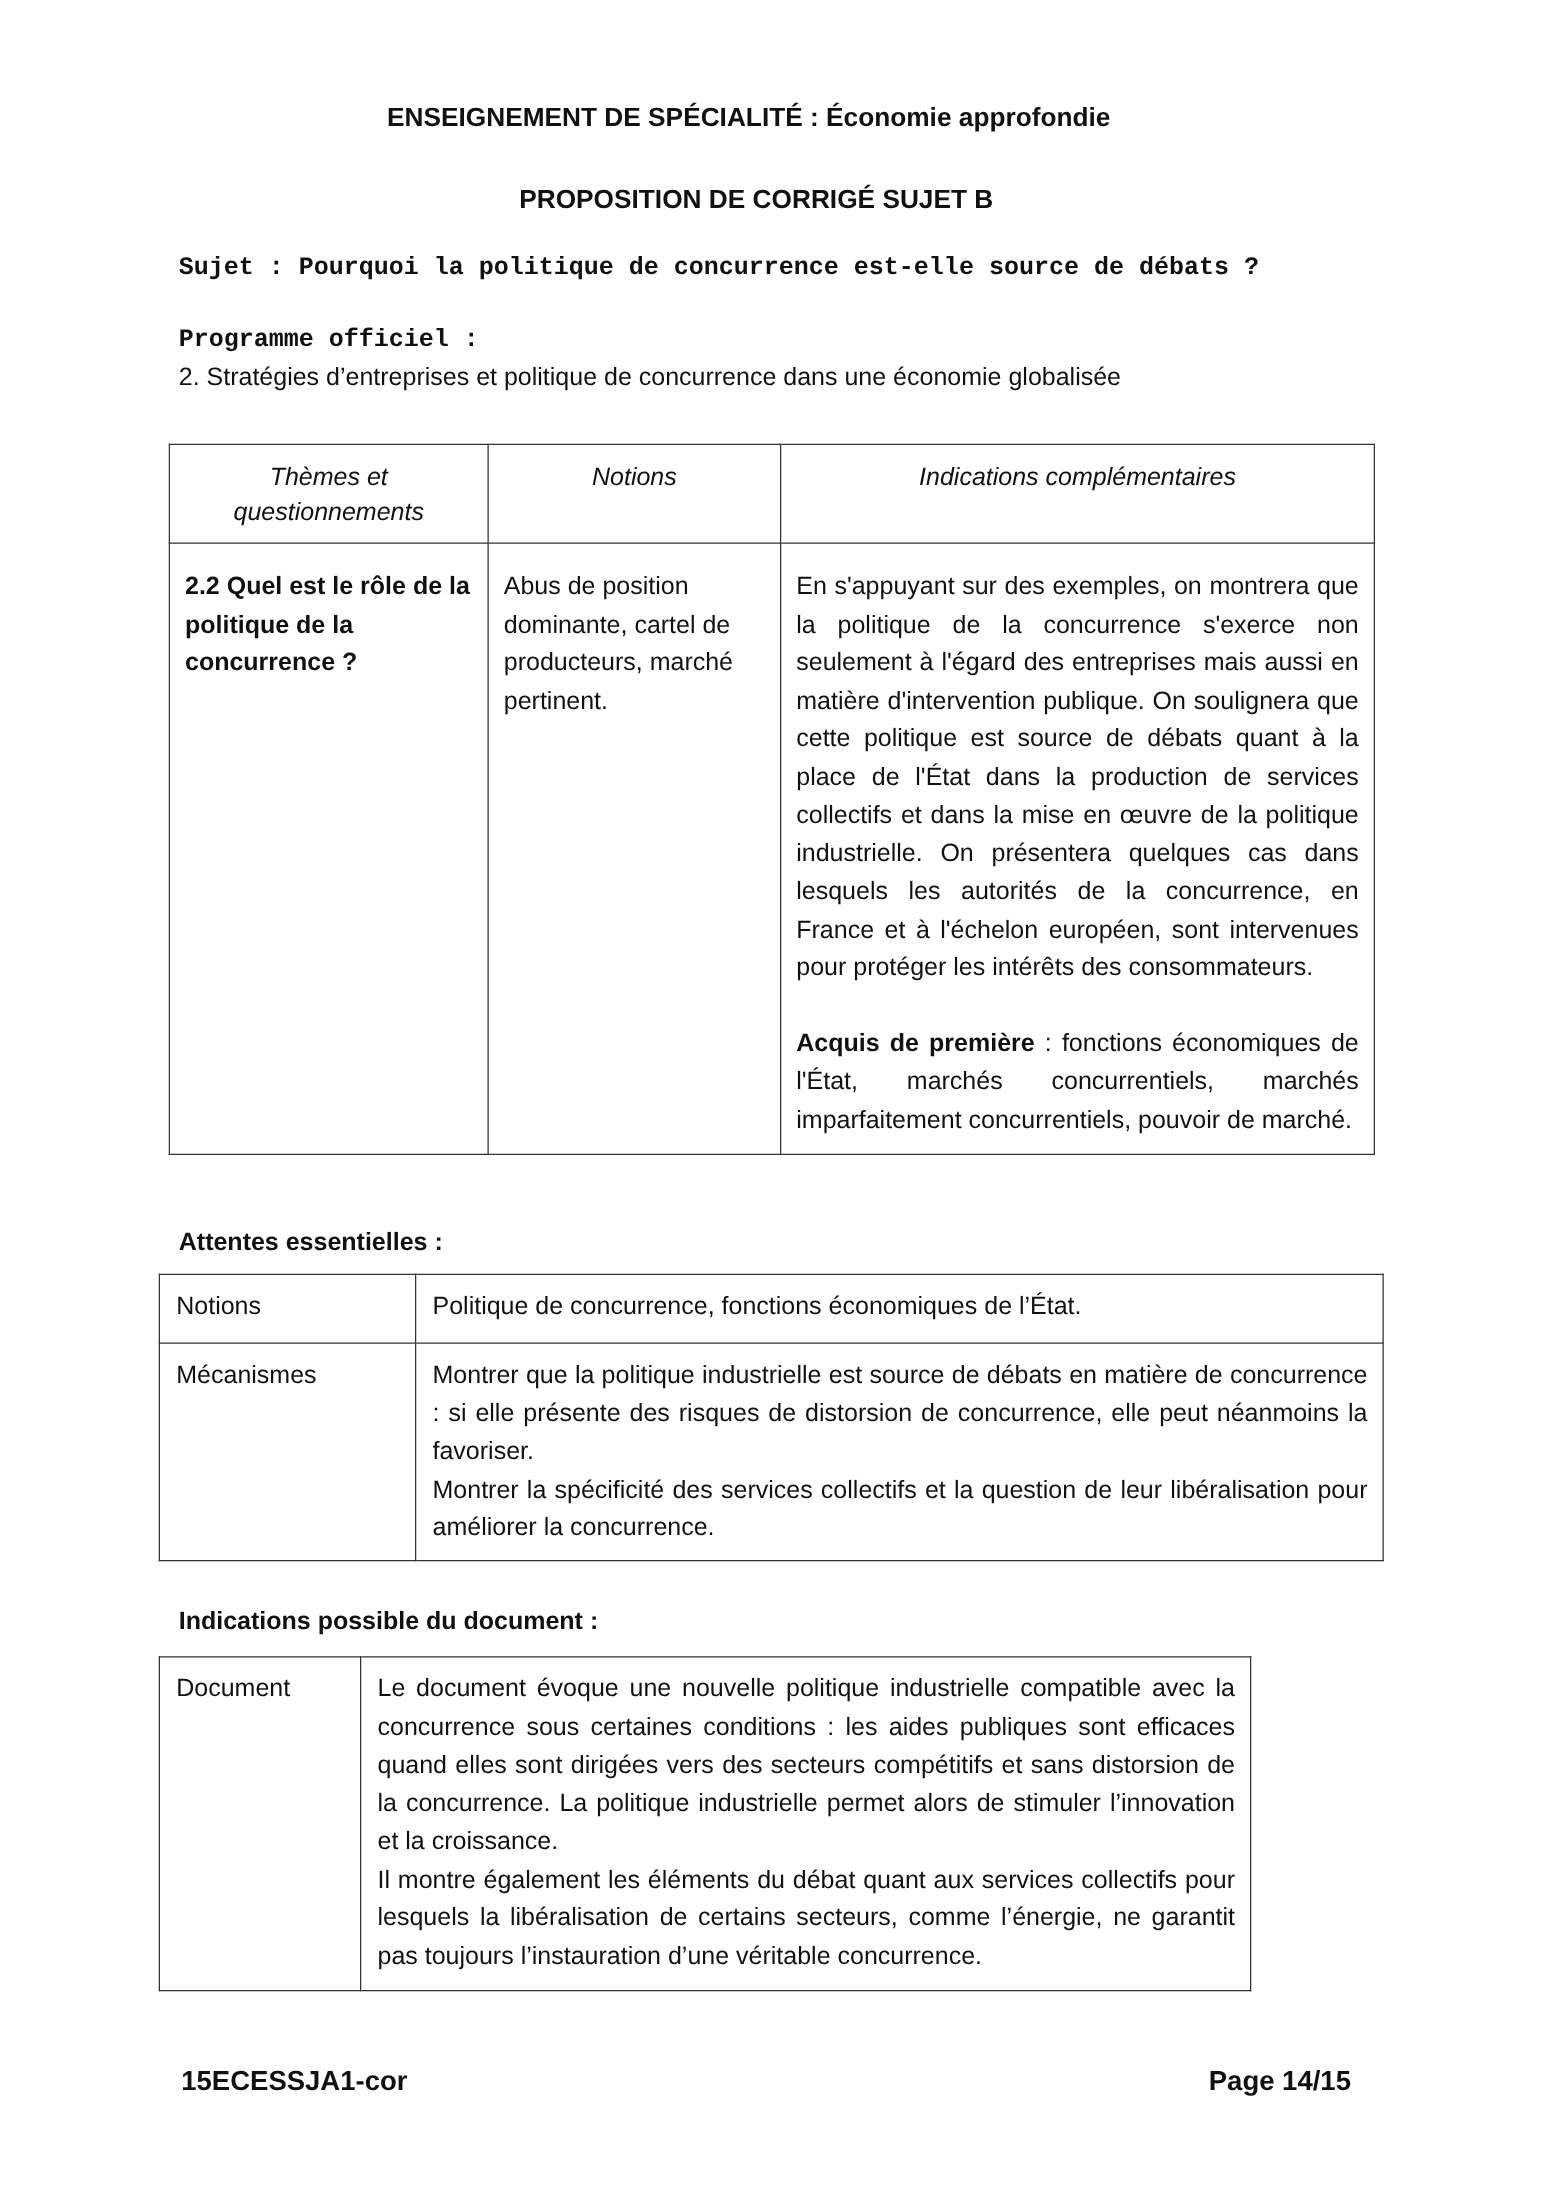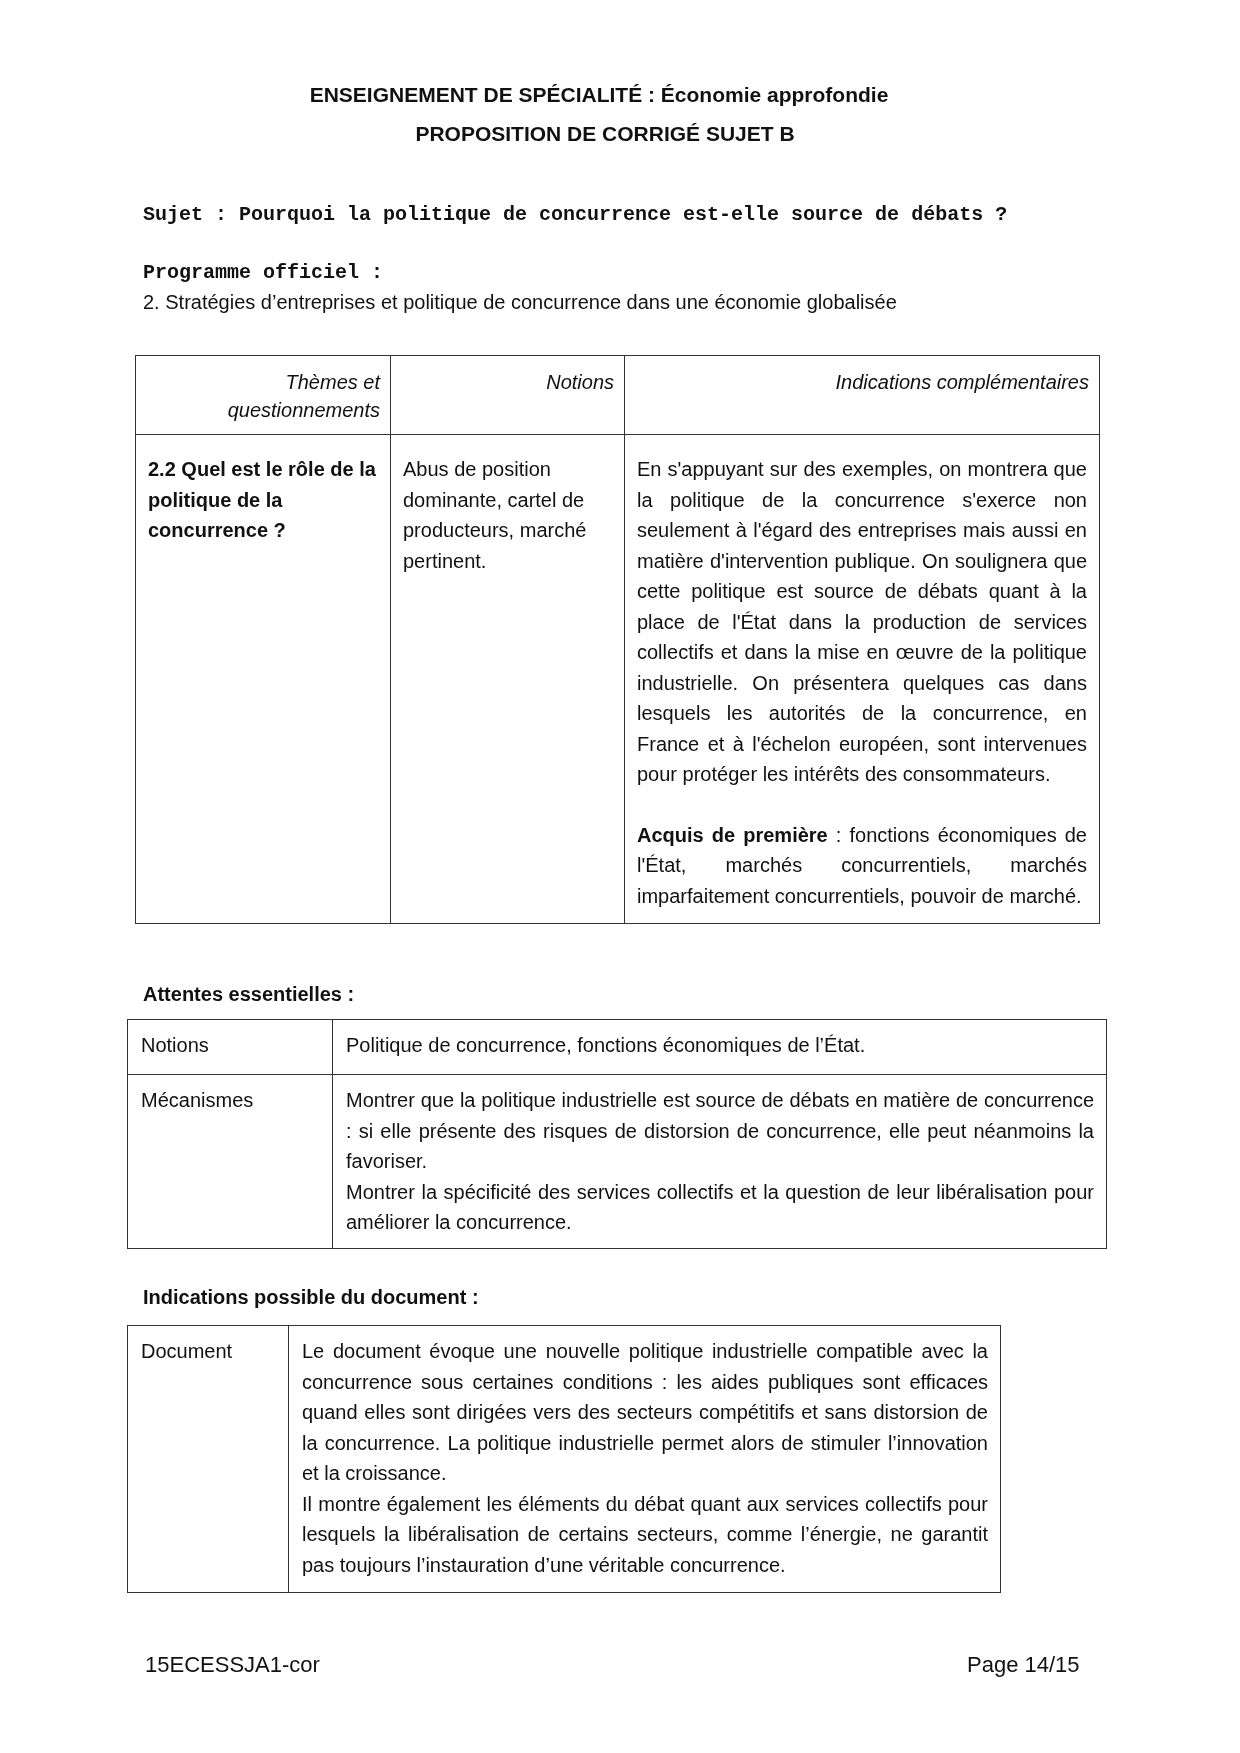--- a/index.html
+++ b/index.html
@@ -3,35 +3,35 @@
   <meta charset="utf-8">
   <style>
     html, body { margin: 0; padding: 0; background: #ffffff; }
     body {
       width: 1240px; height: 1753px; position: relative; overflow: hidden;
       font-family: "Liberation Sans", sans-serif; color: #111111;
     }
     .abs { position: absolute; white-space: nowrap; }
     .title { font-weight: bold; font-size: 21px; line-height: 24px; left: 0; width: 1168px; text-align: center; }
     #title1 { top: 83px; padding-left: 30px; box-sizing: border-box; }
-    #title2 { top: 122px; padding-left: 42px; box-sizing: border-box; }
+    #title2 { top: 148px; padding-left: 42px; box-sizing: border-box; }
     .bold-line { font-weight: bold; font-size: 20px; line-height: 24px; left: 143px; font-family: Liberation Mono, monospace; }
     #subject { top: 203px; }
     #programme-label { top: 261px; }
     #programme-item { top: 290px; left: 143px; font-size: 20px; line-height: 24px; }
 
     table { border-collapse: collapse; position: absolute; table-layout: fixed; }
     td { border: 1.5px solid #333333; vertical-align: top; font-size: 20px; line-height: 30.5px; }
 
     
     #table-programme { left: 135px; top: 355px; width: 965px; }
     #table-programme th {
       border: 1.5px solid #333333; font-weight: normal; font-style: italic;
       font-size: 20px; line-height: 28px; vertical-align: top;
-      padding: 12px 10px 8px 10px; height: 58px; text-align: right;
+      padding: 12px 10px 8px 10px; height: 58px; text-align: center;
     }
     #table-programme td { padding: 19px 12px 12px 12px; }
     #table-programme .c1 { width: 234px; }
     #table-programme .c2 { width: 213px; }
     .bold { font-weight: bold; }
     .justify { text-align: justify; text-align-last: left; }
     .gap { height: 30px; }
 
     .section-heading { font-weight: bold; font-size: 20px; line-height: 24px; left: 143px; }
     #attentes-heading { top: 982px; }
@@ -41,21 +41,21 @@
     #table-attentes { left: 127px; top: 1019px; width: 980px; }
     #table-attentes .c1 { width: 179px; }
     #table-attentes td { padding: 10px 12px 10px 13px; }
     #table-attentes tr.row1 td { height: 34px; }
 
     
     #table-exploitation { left: 127px; top: 1325px; width: 874px; }
     #table-exploitation .c1 { width: 135px; }
     #table-exploitation td { padding: 10px 12px 12px 13px; }
 
-    .footer { font-weight: normal; font-size: 22px; line-height: 26px; top: 1652px; }
+    .footer { font-weight: bold; font-size: 22px; line-height: 26px; top: 1652px; }
     #footer-code { left: 145px; }
     #footer-page { left: 967px; }
   </style>
 </head>
 <body>
 
 <div id="title1" class="abs title"><span>ENSEIGNEMENT DE SPÉCIALITÉ :</span><span> Économie approfondie</span></div>
 <div id="title2" class="abs title">PROPOSITION DE CORRIGÉ SUJET B</div>
 
 <div id="subject" class="abs bold-line">Sujet : Pourquoi la politique de concurrence est-elle source de débats ?</div>

